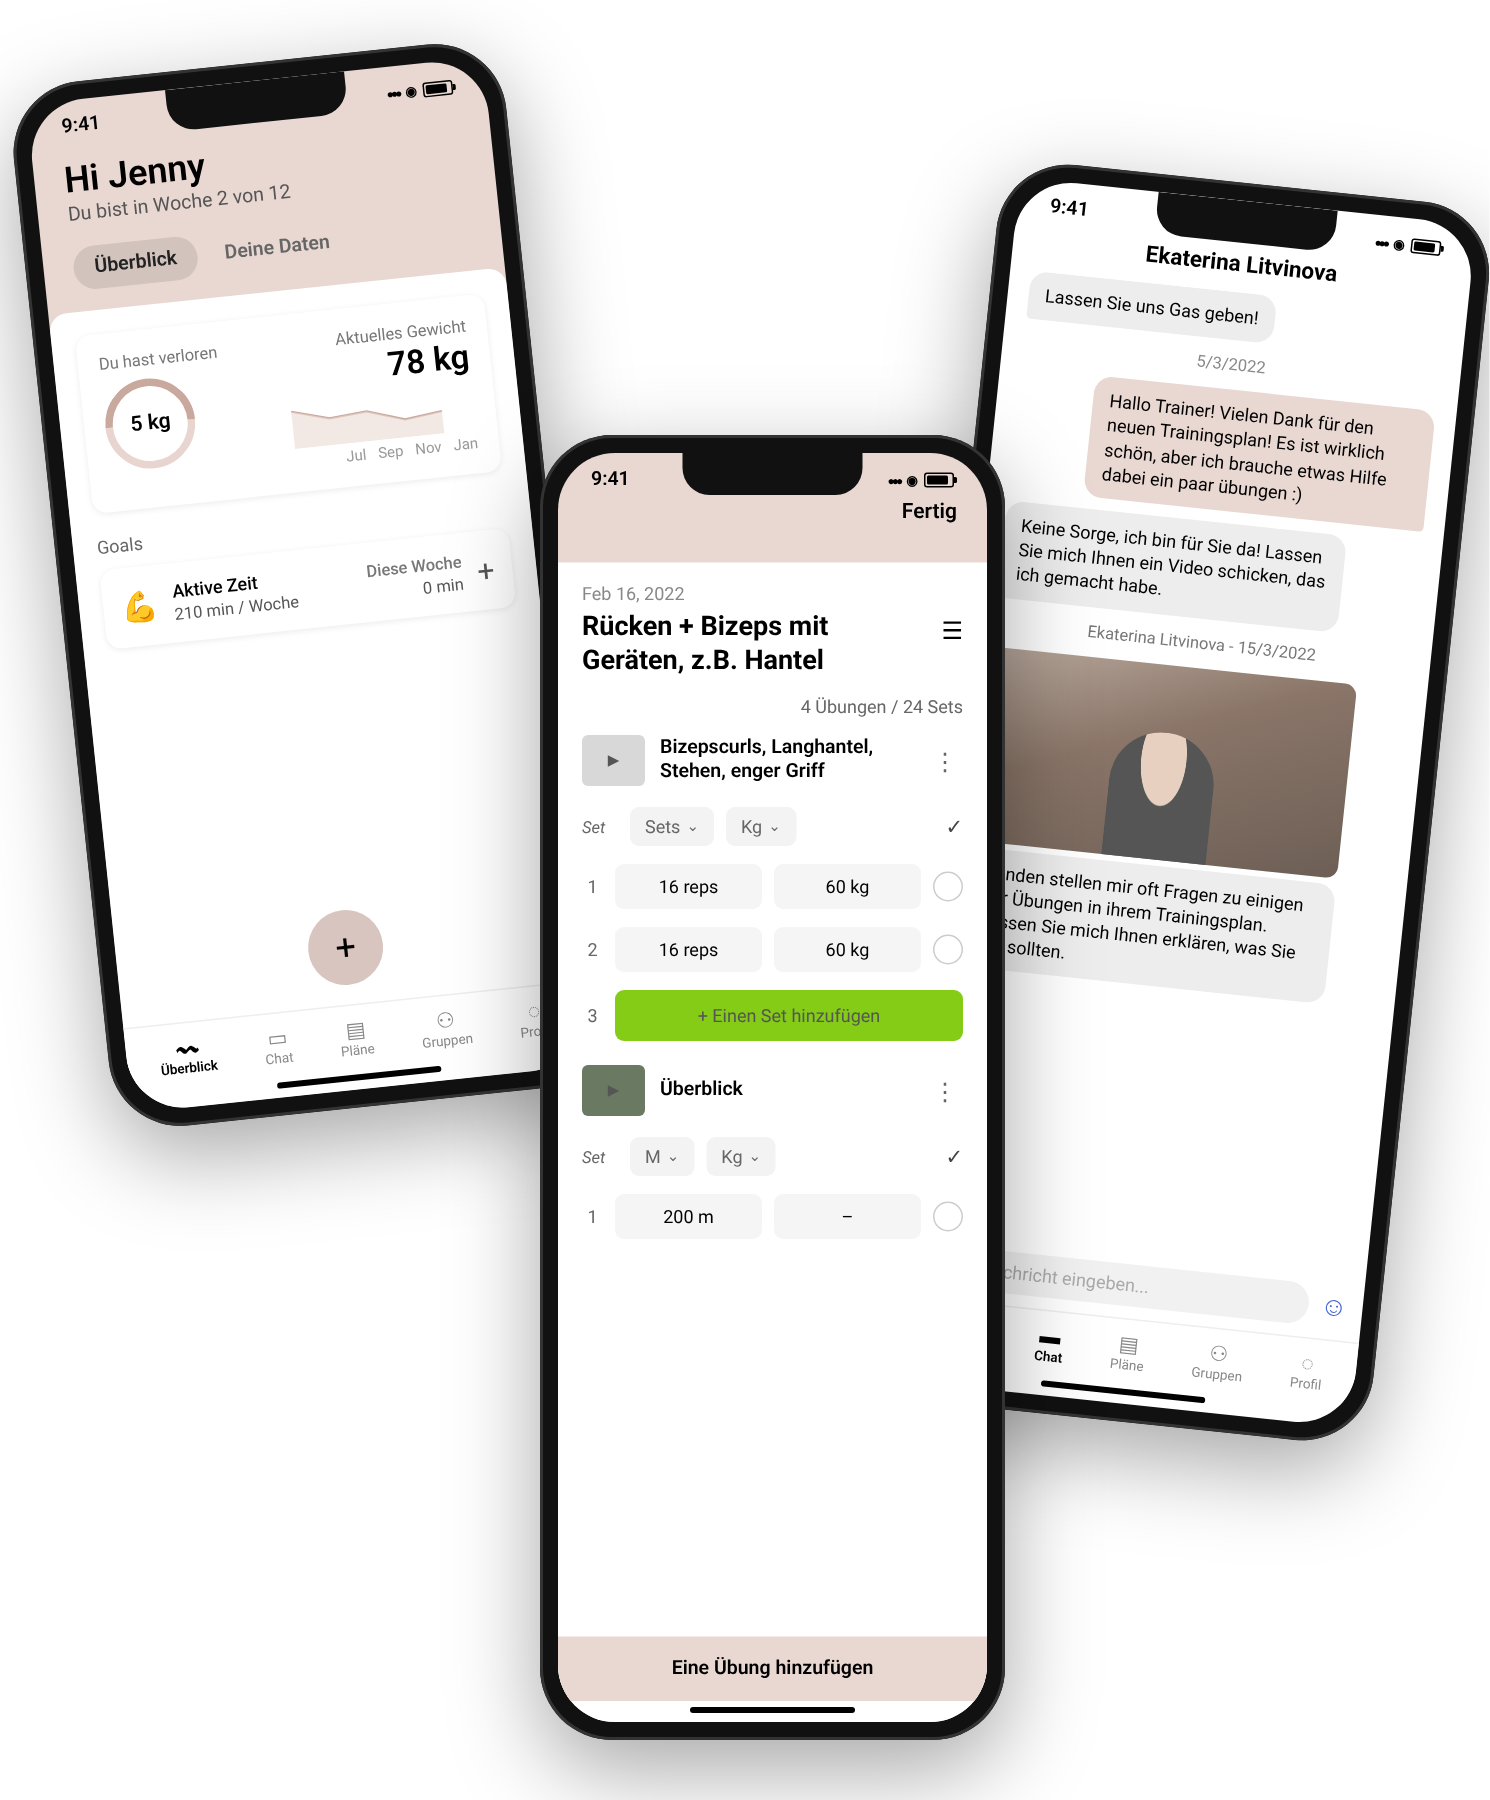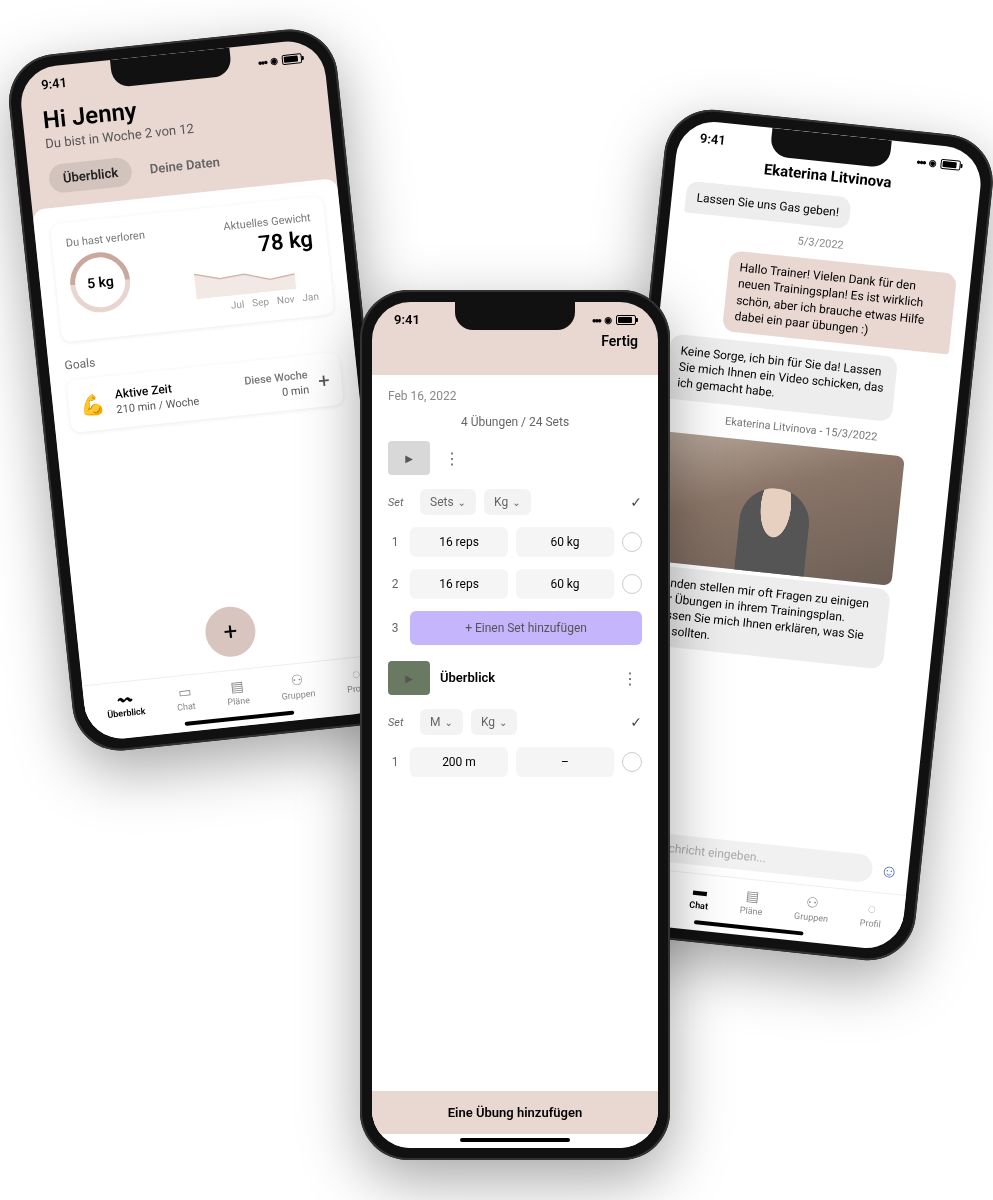--- a/index.html
+++ b/index.html
@@ -87,36 +87,36 @@
 .homebar { width: 110px; height: 4px; background: #000; border-radius: 2px; margin: 4px auto 6px; }
 
 
 .p2 .screen { background: #e9d8d2; }
 .p2 .done { text-align: right; padding: 4px 20px 26px; font-size: 14px; font-weight: 600; }
 .p2 .content { background: #fff; flex: 1; padding: 14px 16px 0; overflow: hidden; display: flex; flex-direction: column; position: relative; }
 .p2 .date { font-size: 12px; color: #888; }
 .p2 .title-row { display: flex; align-items: flex-start; gap: 8px; margin-top: 4px; }
 .p2 .title { font-size: 18px; font-weight: 700; line-height: 1.25; flex: 1; }
 .p2 .listico { font-size: 16px; padding-top: 4px; }
-.p2 .summary { text-align: center; font-size: 12px; color: #666; margin: 12px 0; }
+.p2 .summary { text-align: right; font-size: 12px; color: #666; margin: 12px 0; }
 .p2 .ex-row { display: flex; align-items: center; gap: 10px; margin-bottom: 8px; }
 .p2 .thumb { width: 42px; height: 34px; background: #d8d8d8; border-radius: 4px; position: relative; display:flex;align-items:center;justify-content:center; font-size:10px; color:#555;}
 .p2 .thumb2 { background: #6a7a62; }
 .p2 .ex-name { flex: 1; font-size: 13px; font-weight: 600; line-height: 1.2; }
 .p2 .more { font-size: 16px; color: #666; padding: 4px; }
 .p2 .set-hdr { display: flex; align-items: center; gap: 8px; font-size: 11px; color: #666; margin: 6px 0; }
 .p2 .set-hdr .lbl { width: 24px; font-style: italic; }
 .p2 .dd { background: #f3f3f3; border-radius: 6px; padding: 6px 10px; font-size: 12px; display: flex; align-items: center; gap: 4px; }
 .p2 .dd::after { content: "⌄"; font-size: 10px; }
 .p2 .check { margin-left: auto; font-size: 14px; color: #444; }
 .p2 .set-row { display: flex; align-items: center; gap: 8px; margin: 6px 0; font-size: 12px; }
 .p2 .set-row .num { width: 14px; text-align: center; color: #666; }
 .p2 .pill { background: #f5f5f5; border-radius: 6px; padding: 8px 10px; flex: 1; text-align: center; font-weight: 400; }
 .p2 .radio { width: 20px; height: 20px; border: 1.5px solid #ccc; border-radius: 50%; }
-.p2 .addset { background: #c4b5fd; border-radius: 6px; padding: 10px; flex: 1; text-align: center; font-size: 12px; color: #555; }
+.p2 .addset { background: #84cc16; border-radius: 6px; padding: 10px; flex: 1; text-align: center; font-size: 12px; color: #555; }
 .p2 .addex { background: #e9d8d2; text-align: center; padding: 14px; font-size: 13px; font-weight: 600; margin: 0 -16px; }
 
 
 .p3 .header3 { text-align: center; padding: 6px 0 10px; font-size: 15px; font-weight: 700; }
 .p3 .chat { flex: 1; padding: 0 14px; overflow: hidden; display: flex; flex-direction: column; gap: 8px; }
 .p3 .bubble { max-width: 82%; padding: 8px 11px; border-radius: 12px; font-size: 12px; line-height: 1.35; }
 .p3 .bubble.in { background: #ededed; align-self: flex-start; border-bottom-left-radius: 3px; }
 .p3 .bubble.out { background: #e9d8d2; align-self: flex-end; border-bottom-right-radius: 3px; }
 .p3 .datechip { text-align: center; font-size: 11px; color: #888; margin: 2px 0; }
 .p3 .vidmeta { text-align: center; font-size: 11px; color: #777; margin: 2px 0; }
@@ -229,24 +229,29 @@
         <span class="sig"></span>
         <span class="wifi"></span>
         <span class="batt">
             <span class="fill"></span>
           </span>
       </span>
     </div>
     <div class="done">Fertig</div>
     <div class="content">
       <div class="date">Feb 16, 2022</div>
+      <div class="title-row">
+        <div class="title">Rücken + Bizeps mit Geräten, z.B. Hantel</div>
+        <div class="listico">☰</div>
+      </div>
       <div class="summary">4 Übungen / 24 Sets</div>
 
       <div class="ex-row">
         <div class="thumb">▶</div>
+        <div class="ex-name">Bizepscurls, Langhantel, Stehen, enger Griff</div>
         <div class="more">⋮</div>
       </div>
       <div class="set-hdr">
         <span class="lbl">Set</span>
         <span class="dd">Sets</span>
         <span class="dd">Kg</span>
         <span class="check">✓</span>
       </div>
       <div class="set-row">
         <span class="num">1</span>

